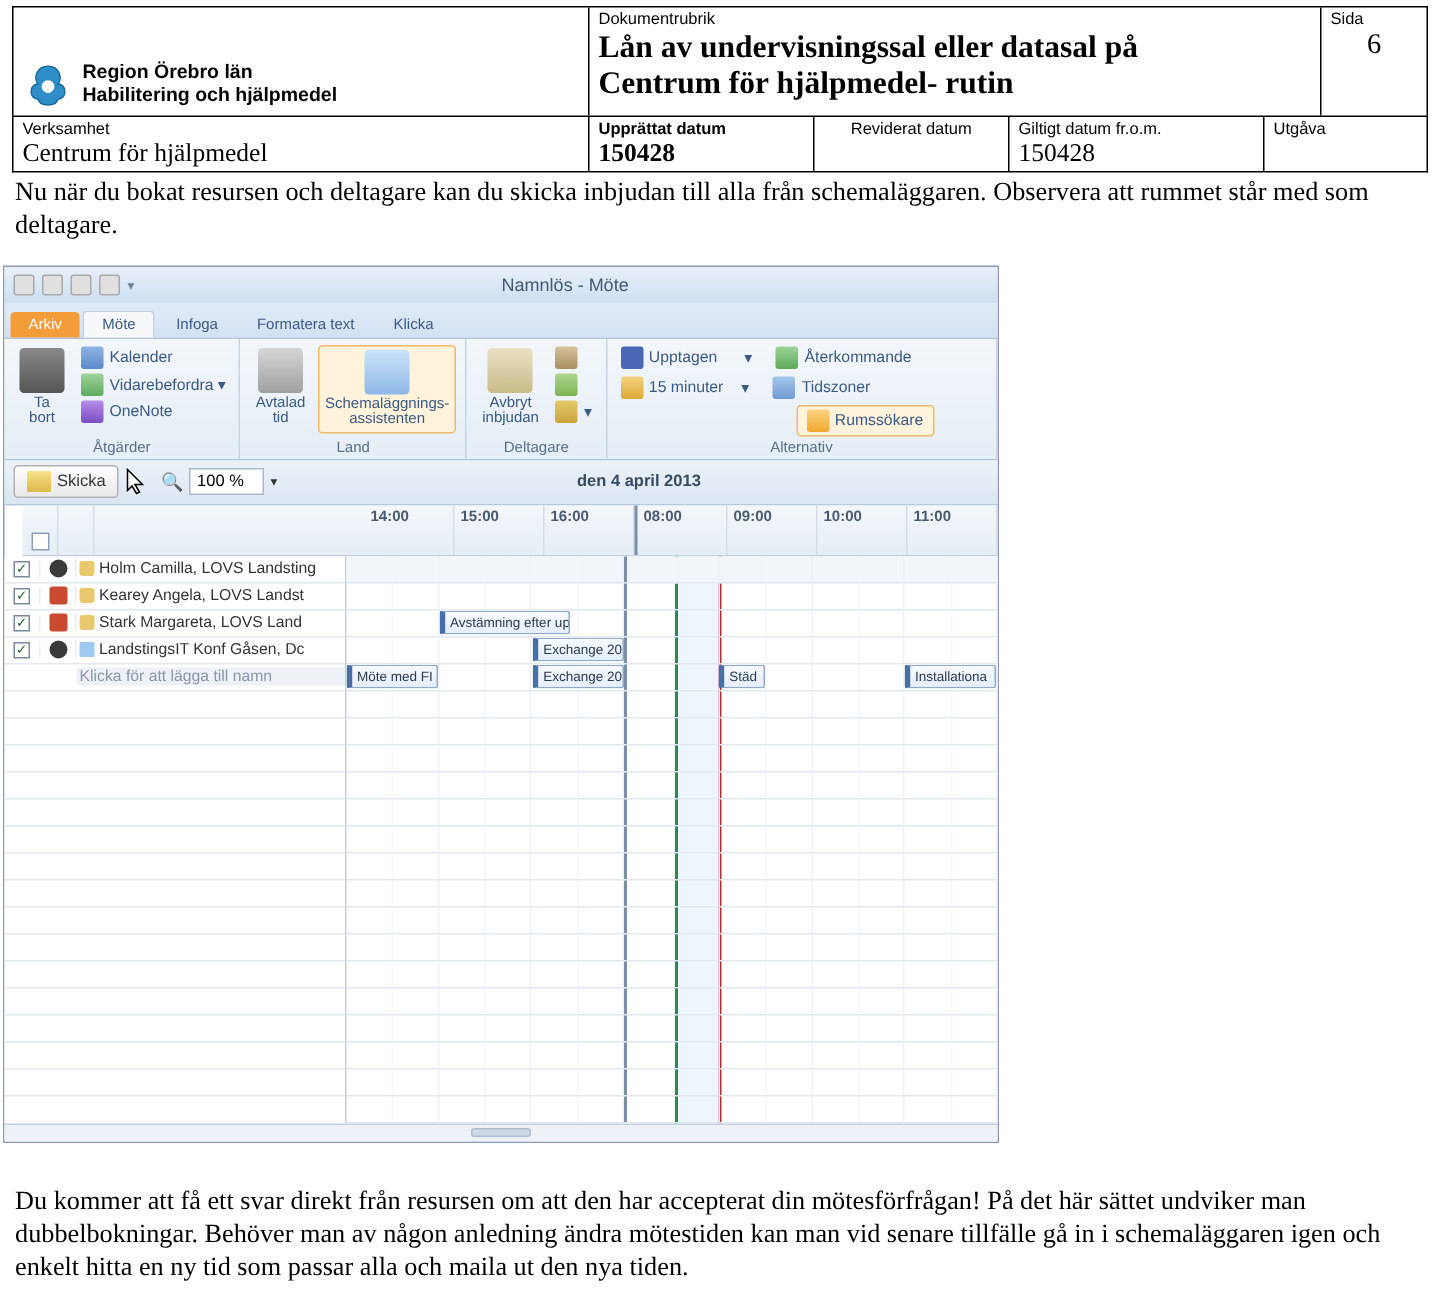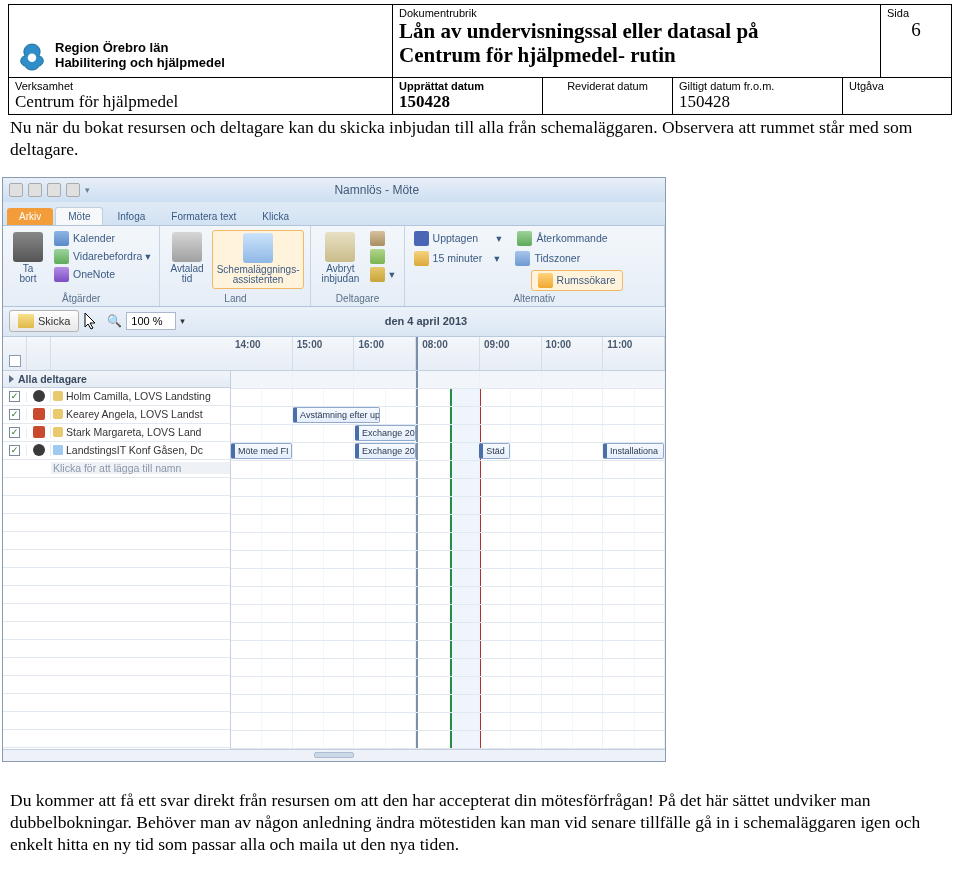--- a/index.html
+++ b/index.html
@@ -75,21 +75,21 @@
   
   .toolbar2 { background: linear-gradient(#ecf2f9,#dbe6f3); height: 30px; display: flex; align-items: center; padding: 0 6px; gap: 8px; border-bottom: 1px solid #b8c9dc; }
   .send-btn { display: flex; align-items: center; gap: 4px; background: linear-gradient(#fefefe,#e8e8e8); border: 1px solid #b3b3b3; border-radius: 3px; padding: 3px 8px; cursor: pointer; font-size: 11px; }
   .send-btn .sicn { width: 16px; height: 14px; background: linear-gradient(#f6e08a,#e0b84a); border-radius: 1px; }
   .zoom { display: flex; align-items: center; gap: 4px; }
   .zoom input { width: 50px; height: 18px; font-size: 11px; border: 1px solid #abb8ca; padding: 0 4px; }
   .date-label { flex: 1; text-align: center; font-weight: bold; font-size: 11px; color: #3a4a5f; }
   
   .sched { display: flex; background: #fff; }
   .sched-left { width: 228px; border-right: 1px solid #c4d0df; }
-  .sched-head-row { height: 34px; background: linear-gradient(#f4f7fb,#e6edf5); border-bottom: 1px solid #c4d0df; display: flex; }
+  .sched-head-row { height: 34px; background: linear-gradient(#f4f7fb,#e6edf5); border-bottom: 1px solid #c4d0df; display: flex; margin-left: 12px; }
   .sched-head-left { width: 228px; display: flex; }
   .hcol1 { width: 24px; border-right: 1px solid #d4dde8; }
   .hcol2 { width: 24px; border-right: 1px solid #d4dde8; }
   .hcol3 { flex: 1; }
   .sched-head-right { flex: 1; display: flex; position: relative; }
   .tcol { flex: 1; border-right: 1px solid #d4dde8; display: flex; align-items: flex-start; justify-content: flex-start; padding: 2px 2px 0 4px; font-weight: bold; font-size: 10px; color: #4a5a70; }
   
   .attendee-section-hdr { background: linear-gradient(#f1f5fa,#e4ebf4); border-bottom: 1px solid #c4d0df; padding: 2px 4px; display: flex; align-items: center; gap: 4px; font-size: 10.5px; font-weight: bold; color: #3a4a5f; }
   .tri { width: 0; height: 0; border-top: 4px solid transparent; border-bottom: 4px solid transparent; border-left: 5px solid #5a6f8a; margin-left: 2px; }
   
@@ -323,24 +323,20 @@
       <div class="tcol">16:00</div>
       <div class="tcol" style="border-left:2px solid #7a8fa8;">08:00</div>
       <div class="tcol">09:00</div>
       <div class="tcol">10:00</div>
       <div class="tcol">11:00</div>
     </div>
   </div>
 
   <div class="sched">
     <div class="sched-left">
-      <div class="attendee-section-hdr">
-        <div class="tri"></div>
-        <span>Alla deltagare</span>
-      </div>
       <div class="att-row">
         <div class="att-c1">
             <div class="chk">✓</div>
           </div>
         <div class="att-c2">
             <div class="stat-icn" style="background:#3a3a3a;border-radius:50%;"></div>
           </div>
         <div class="att-c3">
             <div class="person-icn"></div>
             <span>Holm Camilla, LOVS Landsting</span>

